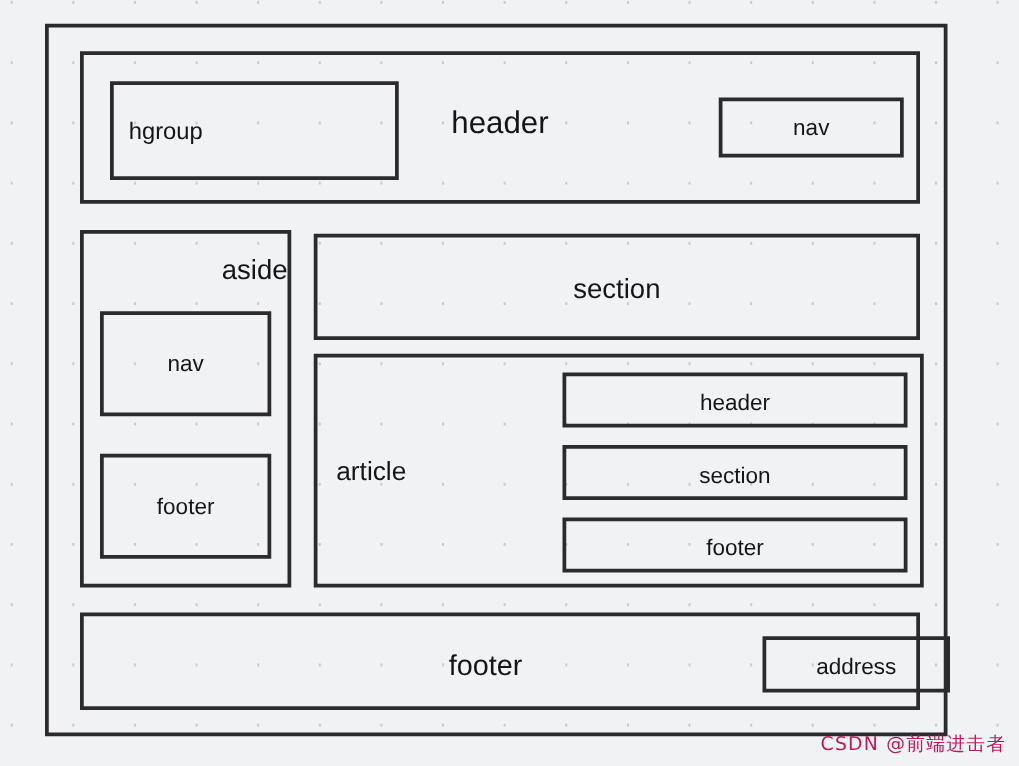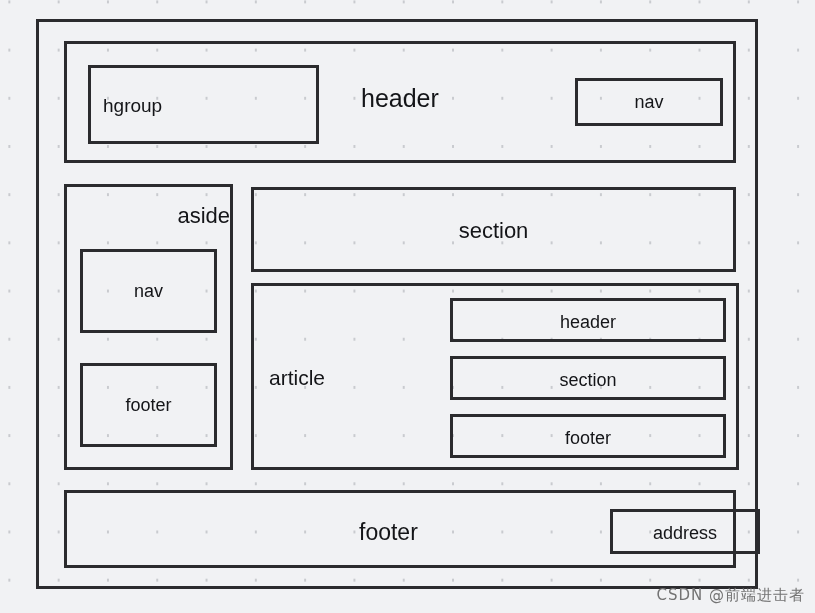--- a/index.html
+++ b/index.html
@@ -201,21 +201,21 @@
     text-align: center;
     font-size: 18px;
   }
 
   
   #watermark {
     position: absolute;
     right: 10px;
     bottom: 8px;
     font-size: 15px;
-    color: #737373;
+    color: #be185d;
     letter-spacing: 1px;
     white-space: nowrap;
     font-family: "DejaVu Sans", sans-serif;
   }
 </style>
 </head>
 <body>
 
 <div class="bx" id="root-frame">
 

